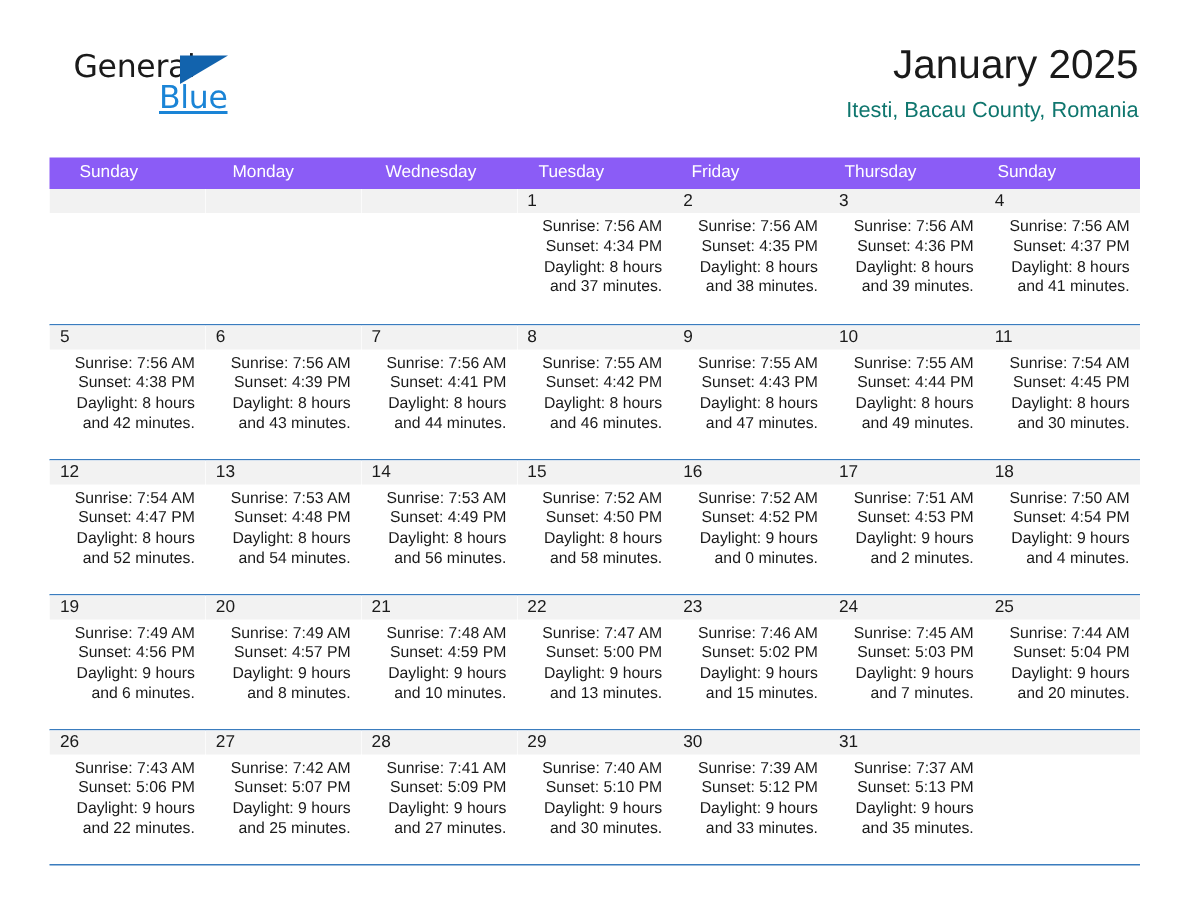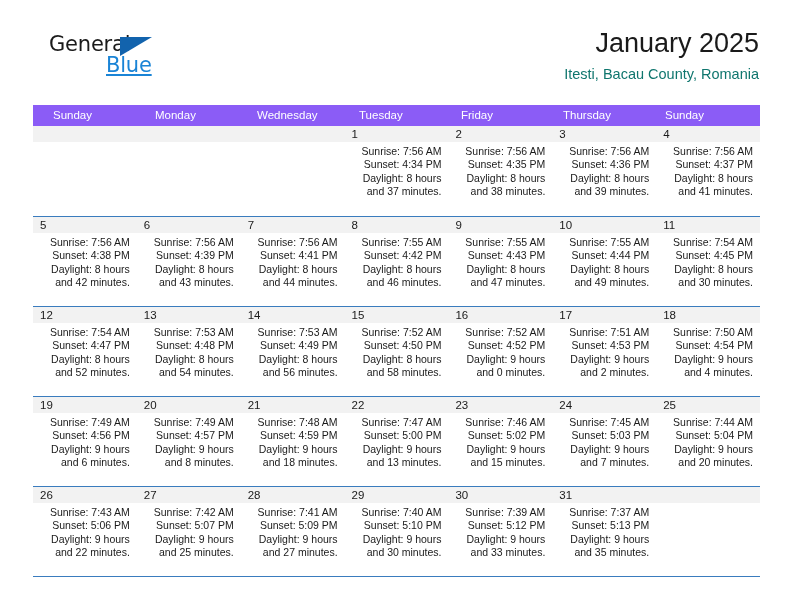--- a/index.html
+++ b/index.html
@@ -383,21 +383,21 @@
               <div class="cell-line">Daylight: 9 hours</div>
               <div class="cell-line">and 8 minutes.</div>
             </div>
           </div>
           <div class="cell">
             <div class="cell-daynum">21</div>
             <div class="cell-body">
               <div class="cell-line">Sunrise: 7:48 AM</div>
               <div class="cell-line">Sunset: 4:59 PM</div>
               <div class="cell-line">Daylight: 9 hours</div>
-              <div class="cell-line">and 18 minutes.</div>
+              <div class="cell-line">and 10 minutes.</div>
             </div>
           </div>
           <div class="cell">
             <div class="cell-daynum">22</div>
             <div class="cell-body">
               <div class="cell-line">Sunrise: 7:47 AM</div>
               <div class="cell-line">Sunset: 5:00 PM</div>
               <div class="cell-line">Daylight: 9 hours</div>
               <div class="cell-line">and 13 minutes.</div>
             </div>

